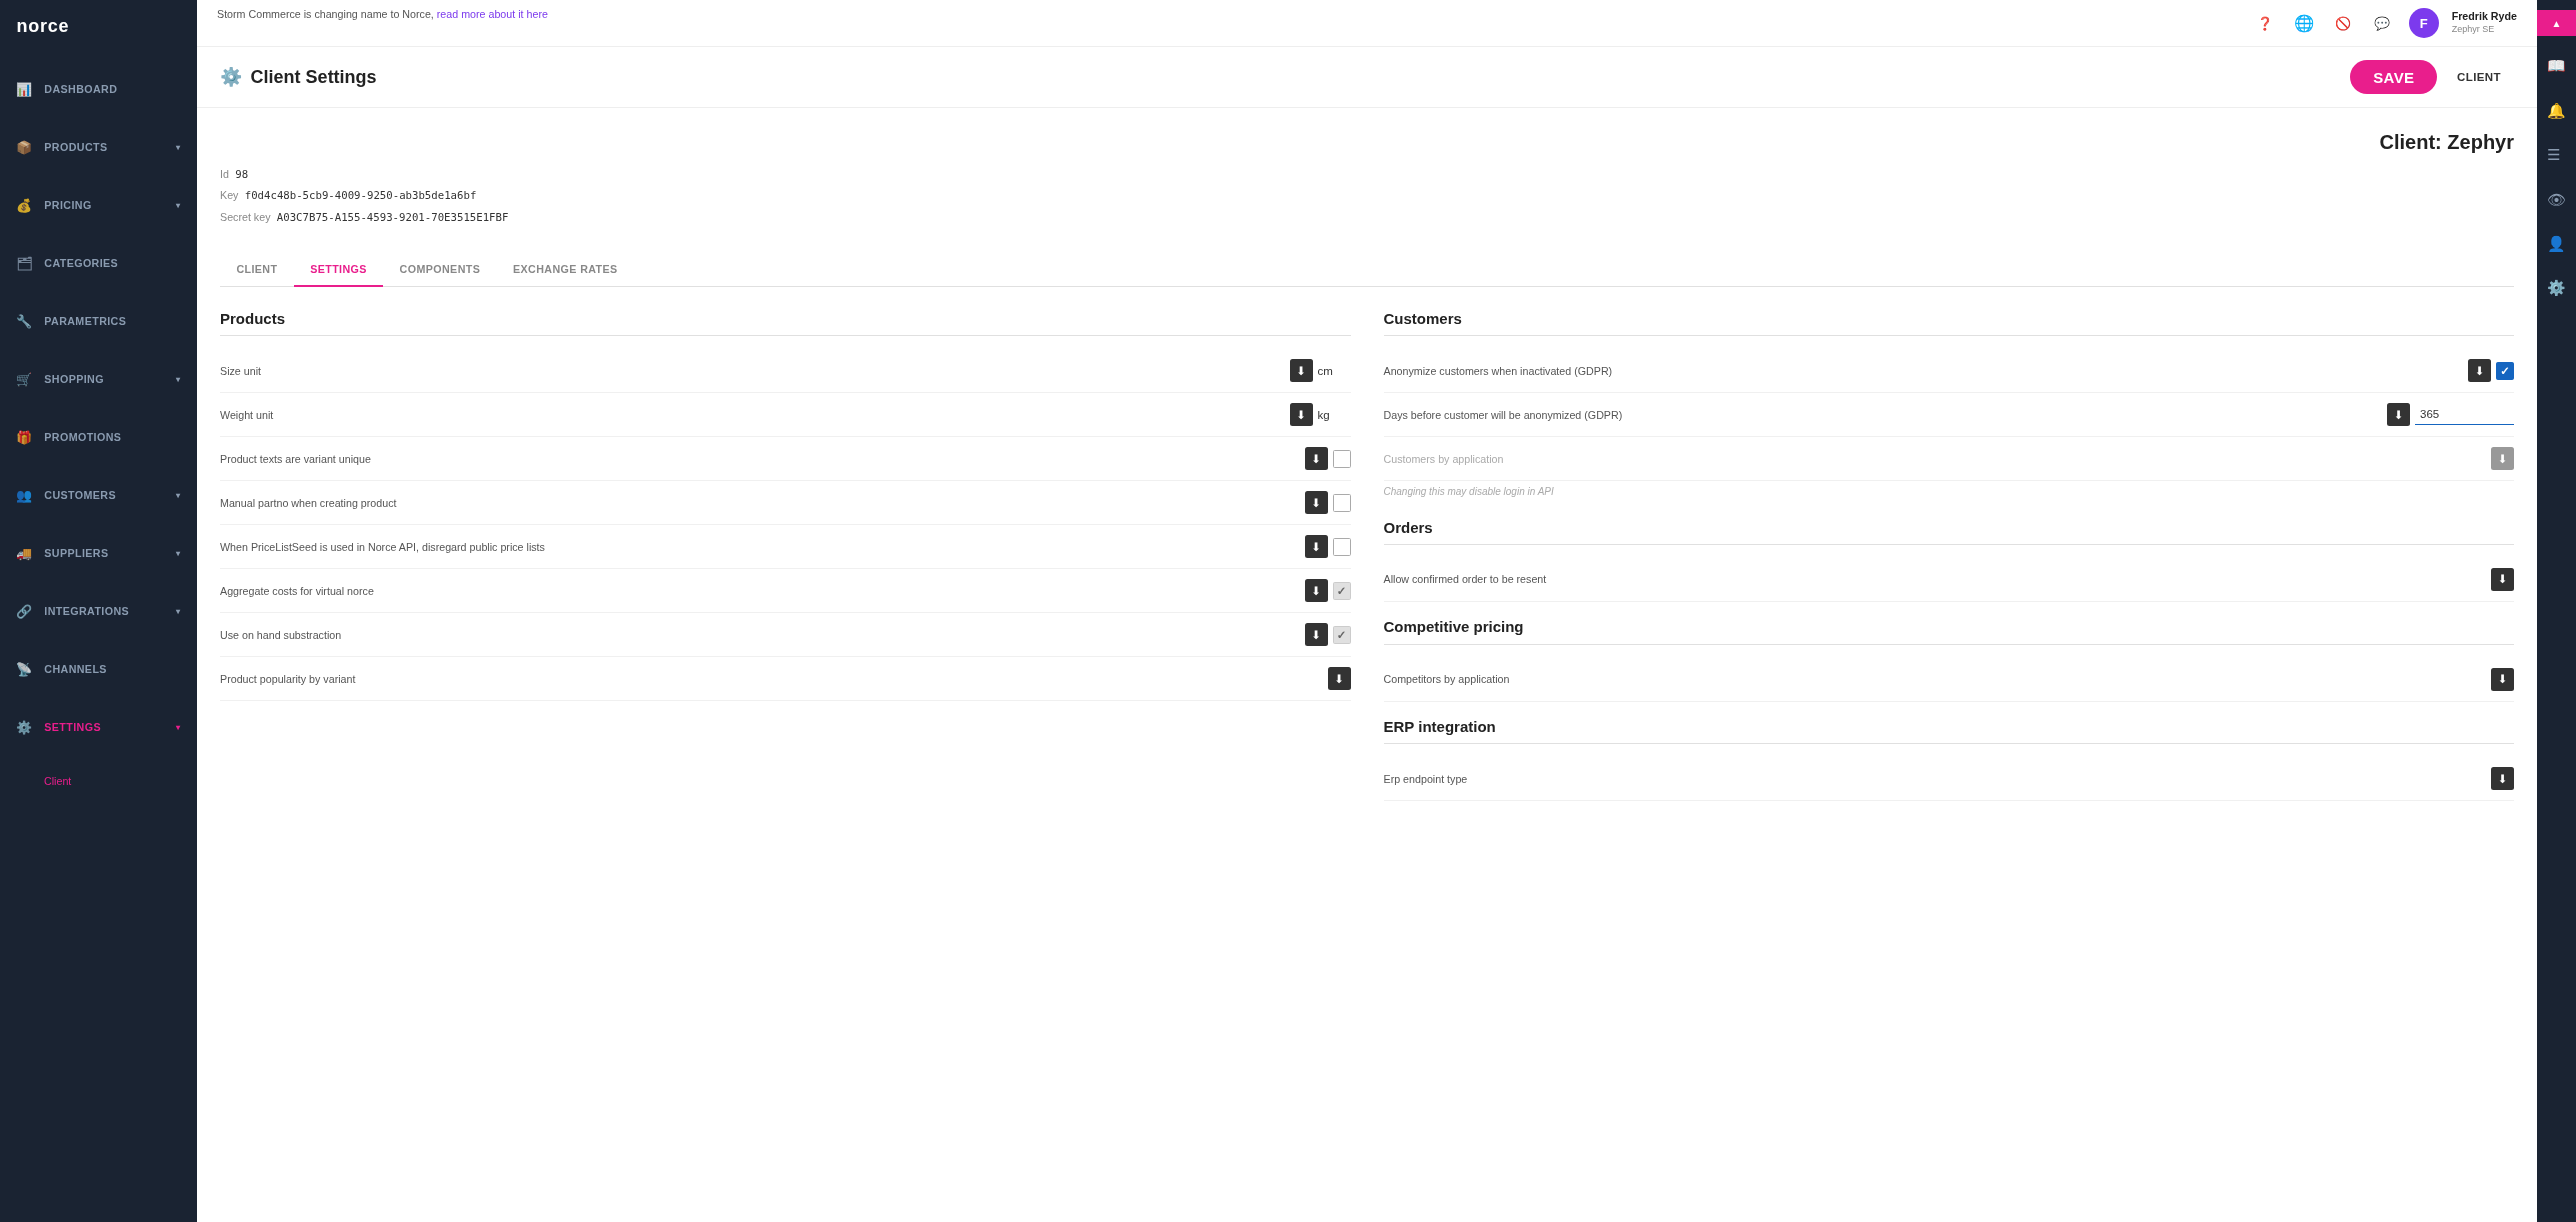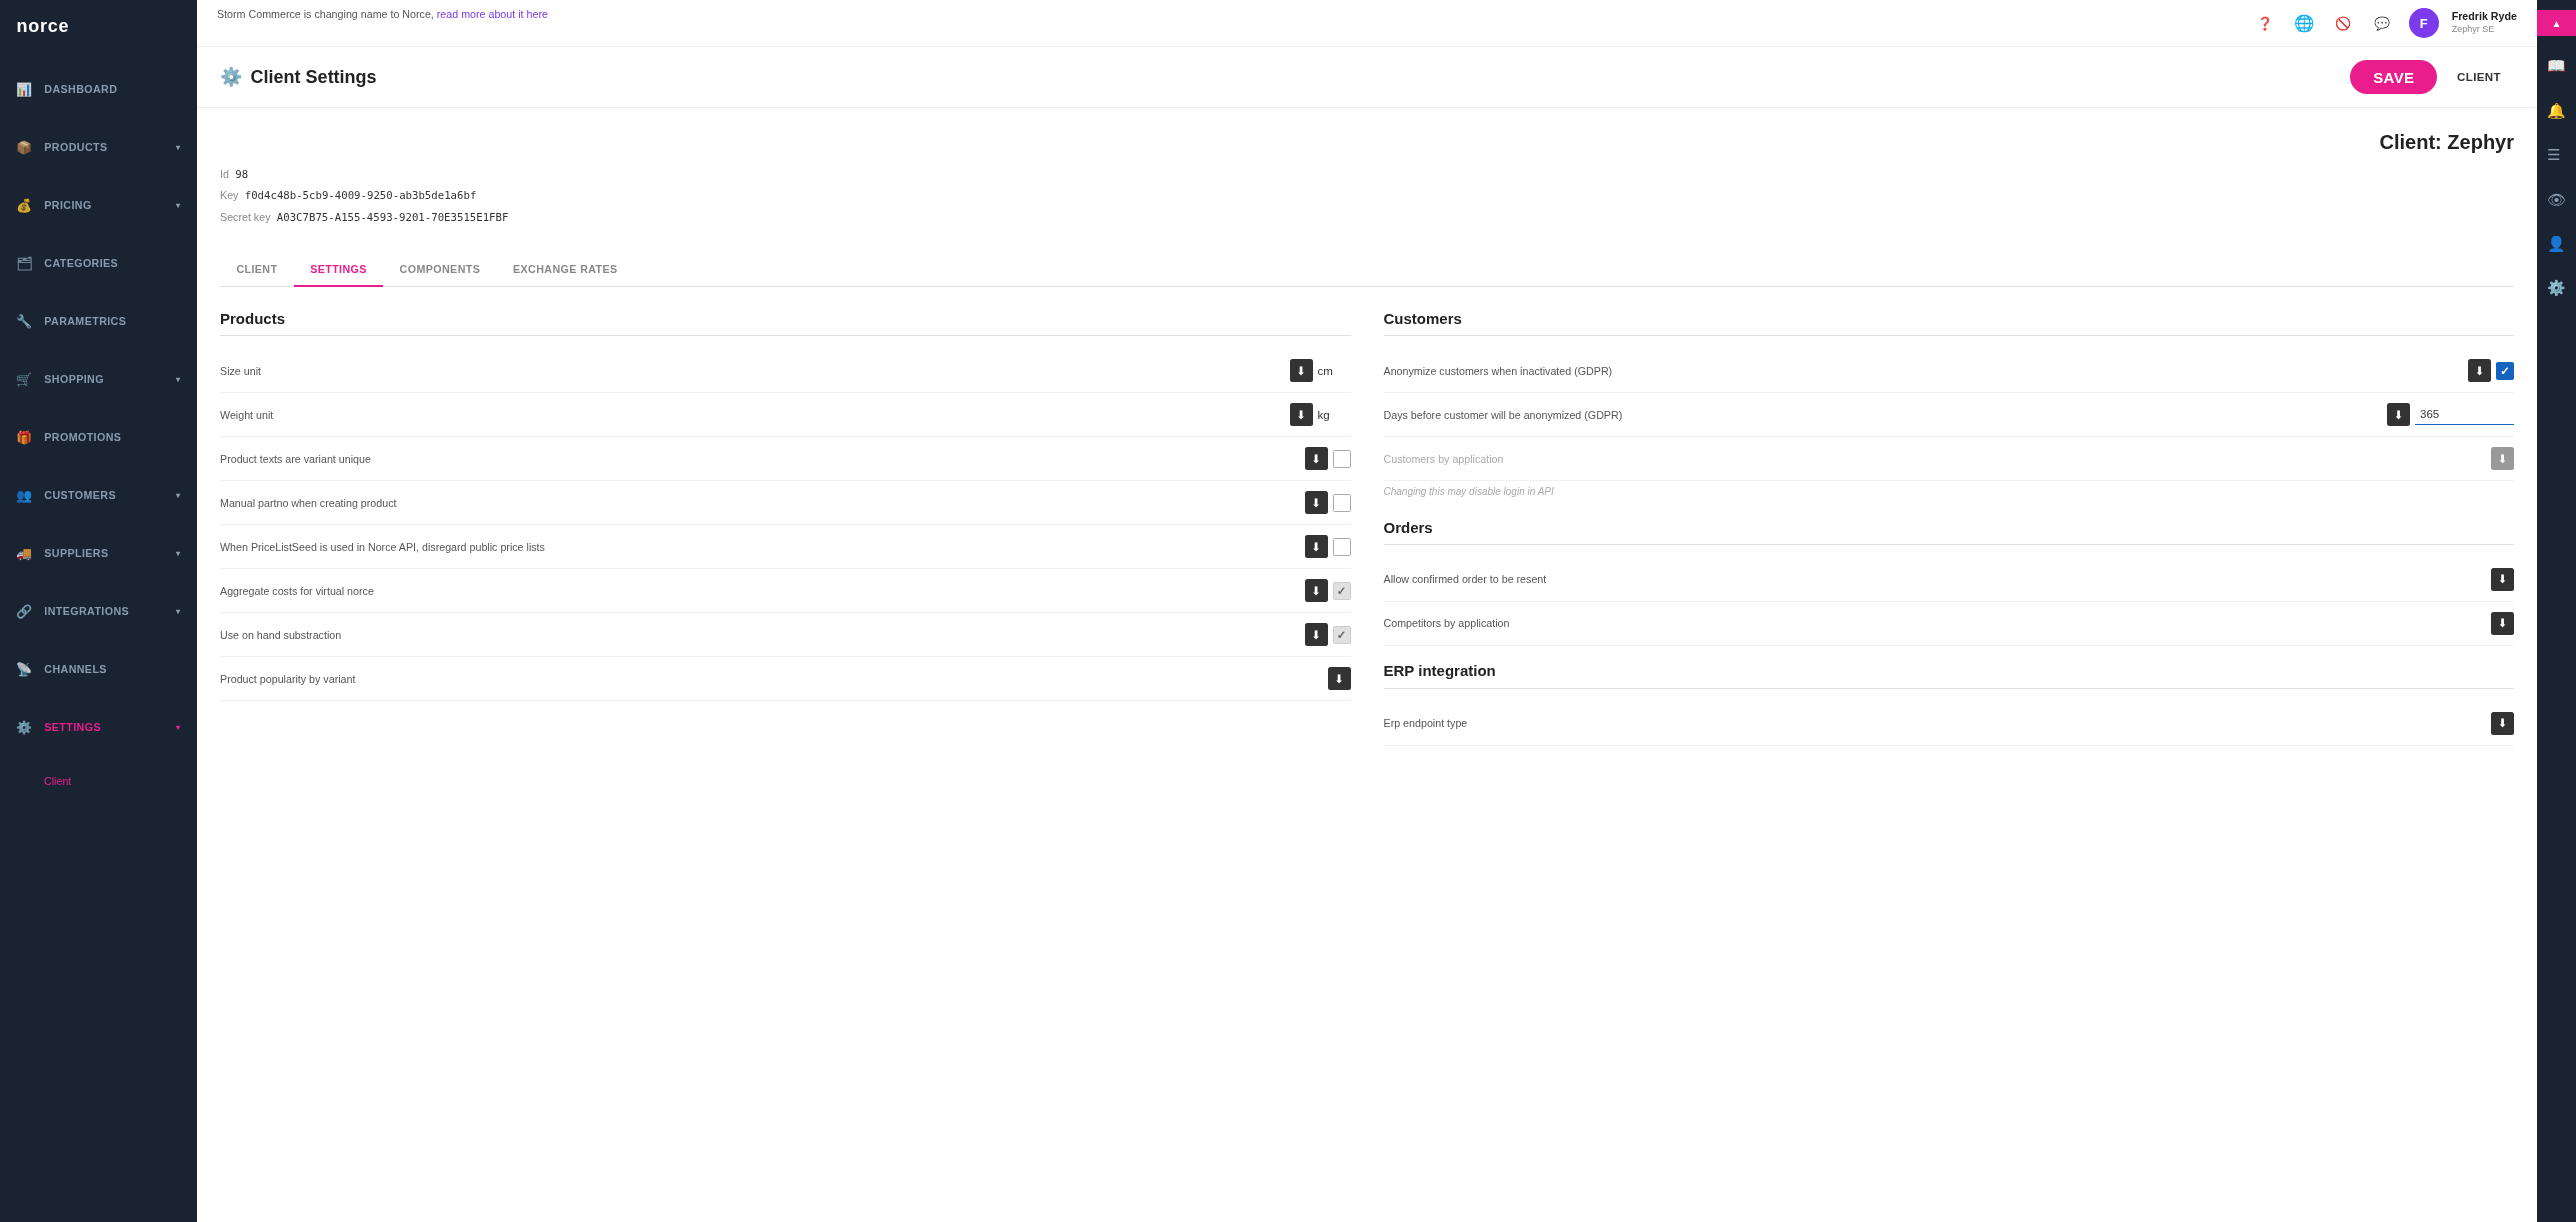--- a/index.html
+++ b/index.html
@@ -528,20 +528,21 @@
 
         <div class="section-title" style="margin-top:16.4px;">Orders</div>
 
         <div class="setting-row">
           <span class="setting-label">Allow confirmed order to be resent</span>
           <div class="setting-control">
             <div class="down-arrow-btn">⬇</div>
           </div>
         </div>
 
+        <div class="section-title" style="margin-top:16.4px;">Competitive pricing</div>
 
         <div class="setting-row">
           <span class="setting-label">Competitors by application</span>
           <div class="setting-control">
             <div class="down-arrow-btn">⬇</div>
           </div>
         </div>
 
         <div class="section-title" style="margin-top:16.4px;">ERP integration</div>
 

